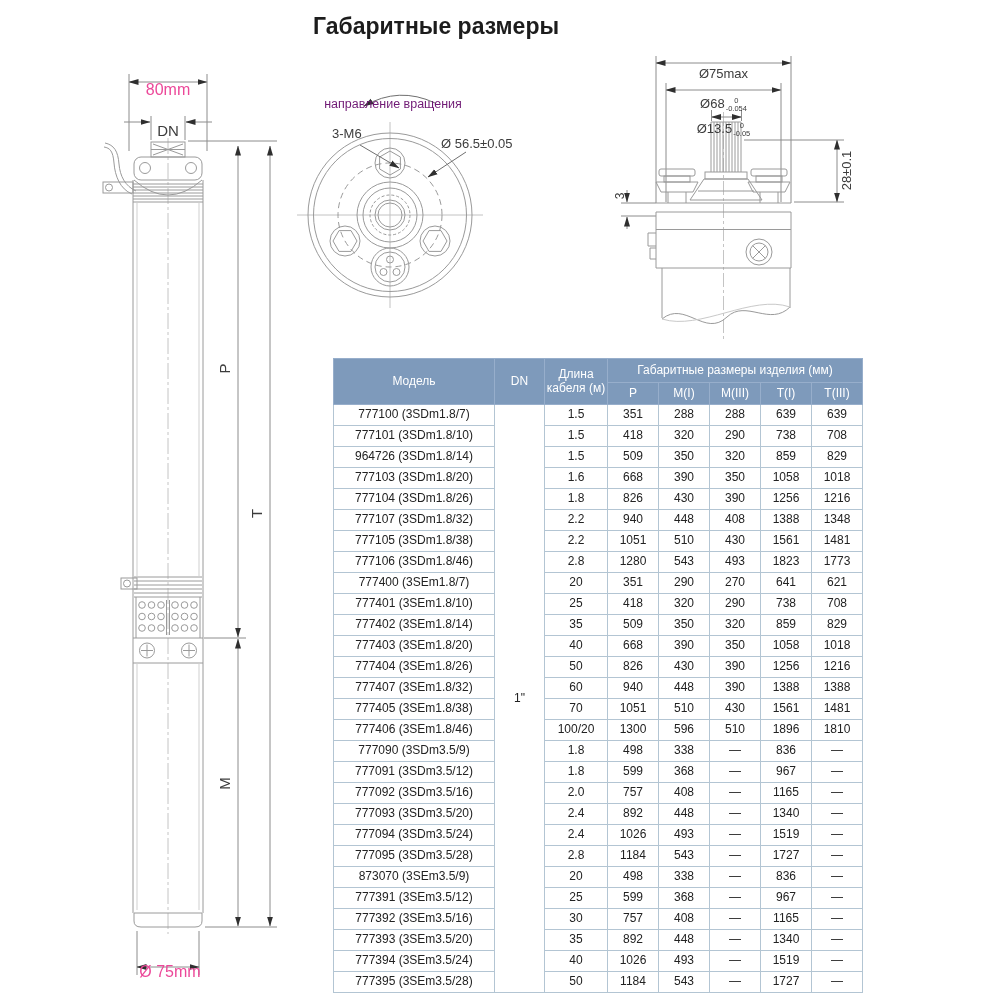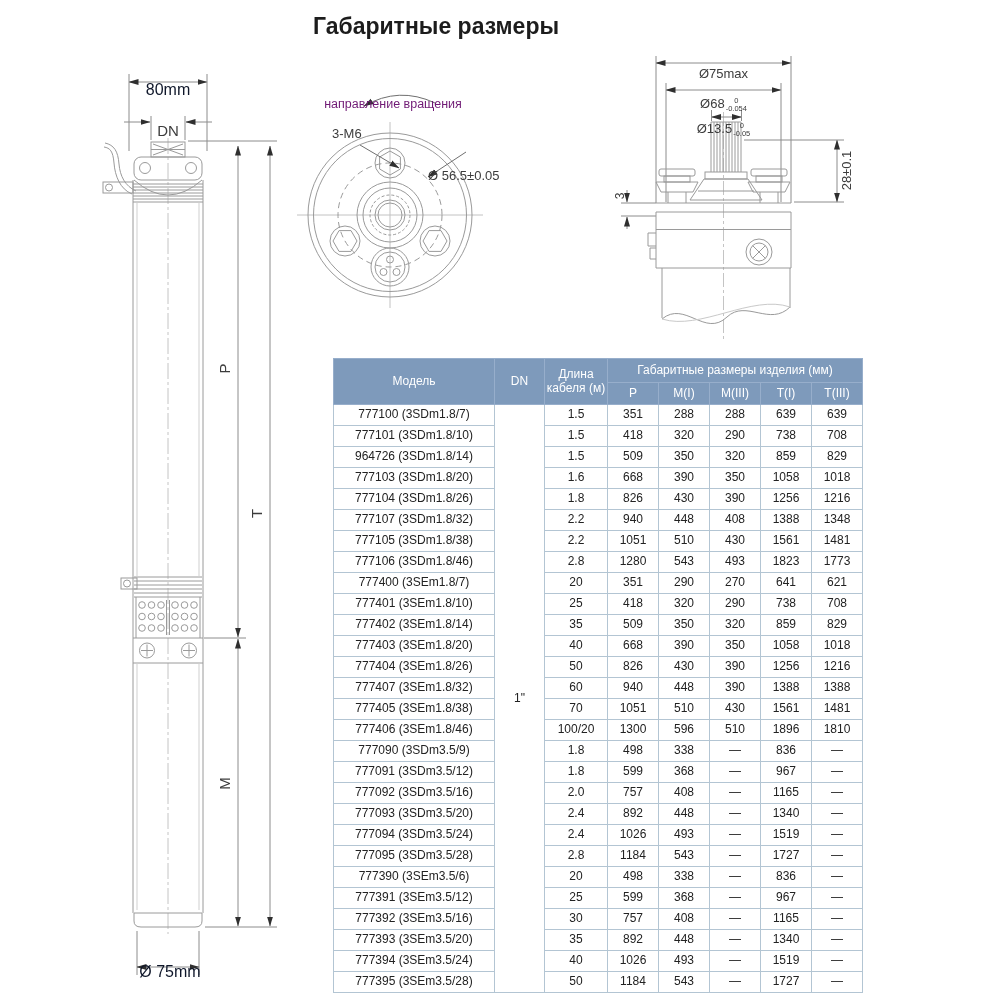--- a/index.html
+++ b/index.html
@@ -2,21 +2,21 @@
 <html><head>
 <meta charset="utf-8">
 <style>
   html,body{margin:0;padding:0;background:#fff;}
   #page{position:relative;width:1000px;height:1000px;background:#fff;overflow:hidden;
         font-family:"Liberation Sans",sans-serif;}
   .abs{position:absolute;}
   #title{left:0;top:13px;width:872px;text-align:center;font-size:23px;font-weight:600;color:#1c1c1c;}
   .lbl{position:absolute;font-size:13px;color:#3c3c3c;white-space:nowrap;}
   .ctr{text-align:center;margin-top:22px;}
-  .big{font-size:16px;color:#0f172a;}
+  .big{font-size:16px;color:#ec4899;}
   .rot{transform:rotate(-90deg);transform-origin:center;text-align:center;}
   .tolwrap{display:inline-flex;flex-direction:column;justify-content:center;vertical-align:middle;
            font-size:7.5px;line-height:7.5px;margin-left:1px;font-style:normal;color:#3c3c3c;}
   .tolwrap i{font-style:normal;}
   svg{position:absolute;overflow:visible;}
   
   #spec-table{position:absolute;left:333px;top:358px;border-collapse:collapse;table-layout:fixed;
               width:529px;font-size:12px;color:#222;}
   #spec-table th,#spec-table td{border:1px solid #b3c5d3;padding:0;text-align:center;
               font-weight:normal;height:20px;line-height:1.15;}
@@ -190,21 +190,21 @@
     </g>
     <g stroke="#6f6f6f" stroke-width="1" fill="none">
       <line x1="360" y1="145" x2="399" y2="168" marker-end="url(#a2)"></line>
       <line x1="466" y1="152" x2="428" y2="177" marker-end="url(#a2)"></line>
       <path d="M435,103 Q399,86 364,106" marker-end="url(#a2)"></path>
     </g>
   </svg>
 
   <div class="lbl ctr" style="left:303px;top:75px;width:180px;font-size:12.5px;color:#701a75;">направление вращения</div>
   <div class="lbl" style="left:332px;top:126px;">3-М6</div>
-  <div class="lbl" style="left:428px;top:136px;margin-top:32px;">Ø 56.5±0.05</div>
+  <div class="lbl" style="left:441px;top:136px;">Ø 56.5±0.05</div>
 
   <svg style="left:600px;top:38px;" width="262" height="312" viewBox="600 38 262 312">
     <defs>
       <marker id="a3" markerWidth="10" markerHeight="8" refX="9.5" refY="4" orient="auto-start-reverse">
         <path d="M0,1 L10,4 L0,7 Z" fill="#2f2f2f"></path>
       </marker>
     </defs>
     <line x1="723.5" y1="112" x2="723.5" y2="342" stroke="#c4c4c4" stroke-dasharray="14 3 3 3"></line>
     <g stroke="#8c8c8c" stroke-width="1" fill="none">
 
@@ -510,21 +510,21 @@
         <tr>
           <td>777095 (3SDm3.5/28)</td>
           <td>2.8</td>
           <td>1184</td>
           <td>543</td>
           <td>—</td>
           <td>1727</td>
           <td>—</td>
         </tr>
         <tr>
-          <td>777390 (3SEm3.5/6)</td>
+          <td>873070 (3SEm3.5/9)</td>
           <td>20</td>
           <td>498</td>
           <td>338</td>
           <td>—</td>
           <td>836</td>
           <td>—</td>
         </tr>
         <tr>
           <td>777391 (3SEm3.5/12)</td>
           <td>25</td>

